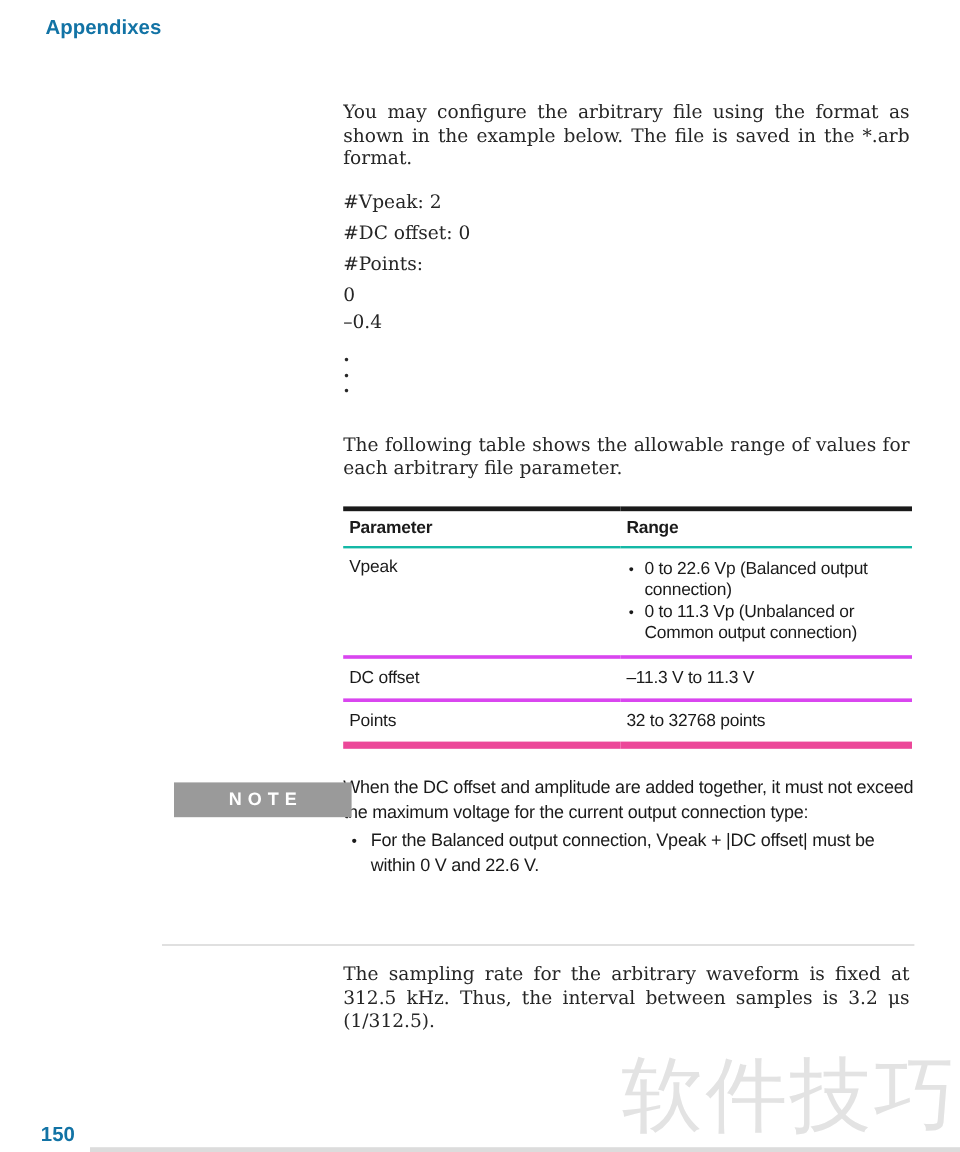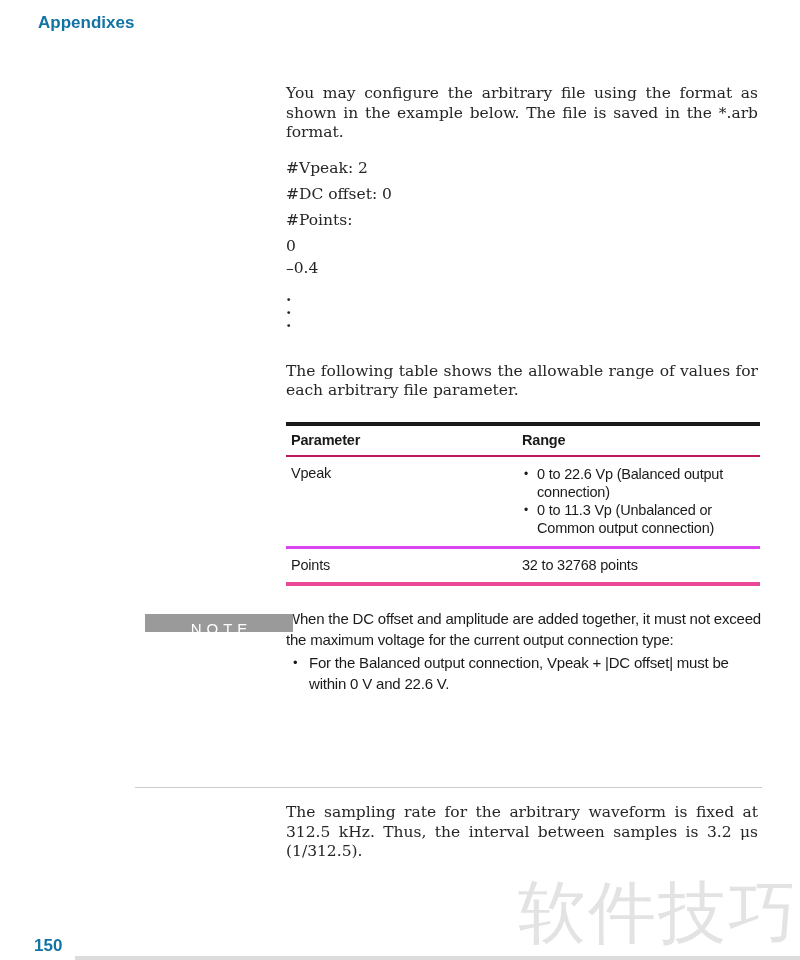--- a/index.html
+++ b/index.html
@@ -54,31 +54,31 @@
     table-layout: fixed;
     font-family: "Liberation Sans", sans-serif;
     font-size: 14.5px;
     letter-spacing: -0.2px;
     color: #1a1a1a;
   }
   .range-table col.c1 { width: 231px; }
   .range-table col.c2 { width: 243px; }
   .range-table thead th {
     border-top: 4px solid #1a1a1a;
-    border-bottom: 2px solid #be185d;
+    border-bottom: 2px solid #14b8a6;
     text-align: left;
     font-weight: bold;
     padding: 6px 0 7px 5px;
   }
   .range-table tbody td {
     vertical-align: top;
     padding: 8px 0 9px 5px;
     border-bottom: 3px solid #d946ef;
   }
-  .range-table tbody tr:last-child td { border-bottom: 4px solid #ec4899; }
+  .range-table tbody tr:last-child td { border-bottom: 6px solid #ec4899; }
   .range-list { list-style: none; }
   .range-list li {
     position: relative;
     padding-left: 15px;
     line-height: 18px;
   }
   .range-list li::before {
     content: "•";
     position: absolute;
     left: 2px;
@@ -88,25 +88,25 @@
   .note-section {
     position: relative;
     margin-top: 22px;
     min-height: 140px;
   }
   .note-badge {
     position: absolute;
     left: -141px; 
     top: 6px;
     width: 148px;
-    height: 18px;
+    height: 29px;
     background: #9a9a9a;
     color: #ffffff;
     font-family: "Liberation Sans", sans-serif;
-    font-weight: normal;
+    font-weight: bold;
     font-size: 15px;
     letter-spacing: 5px;
     text-align: center;
     line-height: 29px;
     text-indent: 5px;
   }
   .note-text {
     font-family: "Liberation Sans", sans-serif;
     font-size: 15px;
     letter-spacing: -0.2px;
@@ -200,20 +200,24 @@
         <tr>
           <td>Vpeak</td>
           <td>
             <ul class="range-list">
               <li>0 to 22.6 Vp (Balanced output connection)</li>
               <li>0 to 11.3 Vp (Unbalanced or Common output connection)</li>
             </ul>
           </td>
         </tr>
         <tr>
+          <td>DC offset</td>
+          <td>–11.3 V to 11.3 V</td>
+        </tr>
+        <tr>
           <td>Points</td>
           <td>32 to 32768 points</td>
         </tr>
       </tbody>
     </table>
 
     <div class="note-section">
       <div class="note-badge">NOTE</div>
       <div class="note-text">
         <div>When the DC offset and amplitude are added together, it must not exceed the maximum voltage for the current output connection type:</div>

